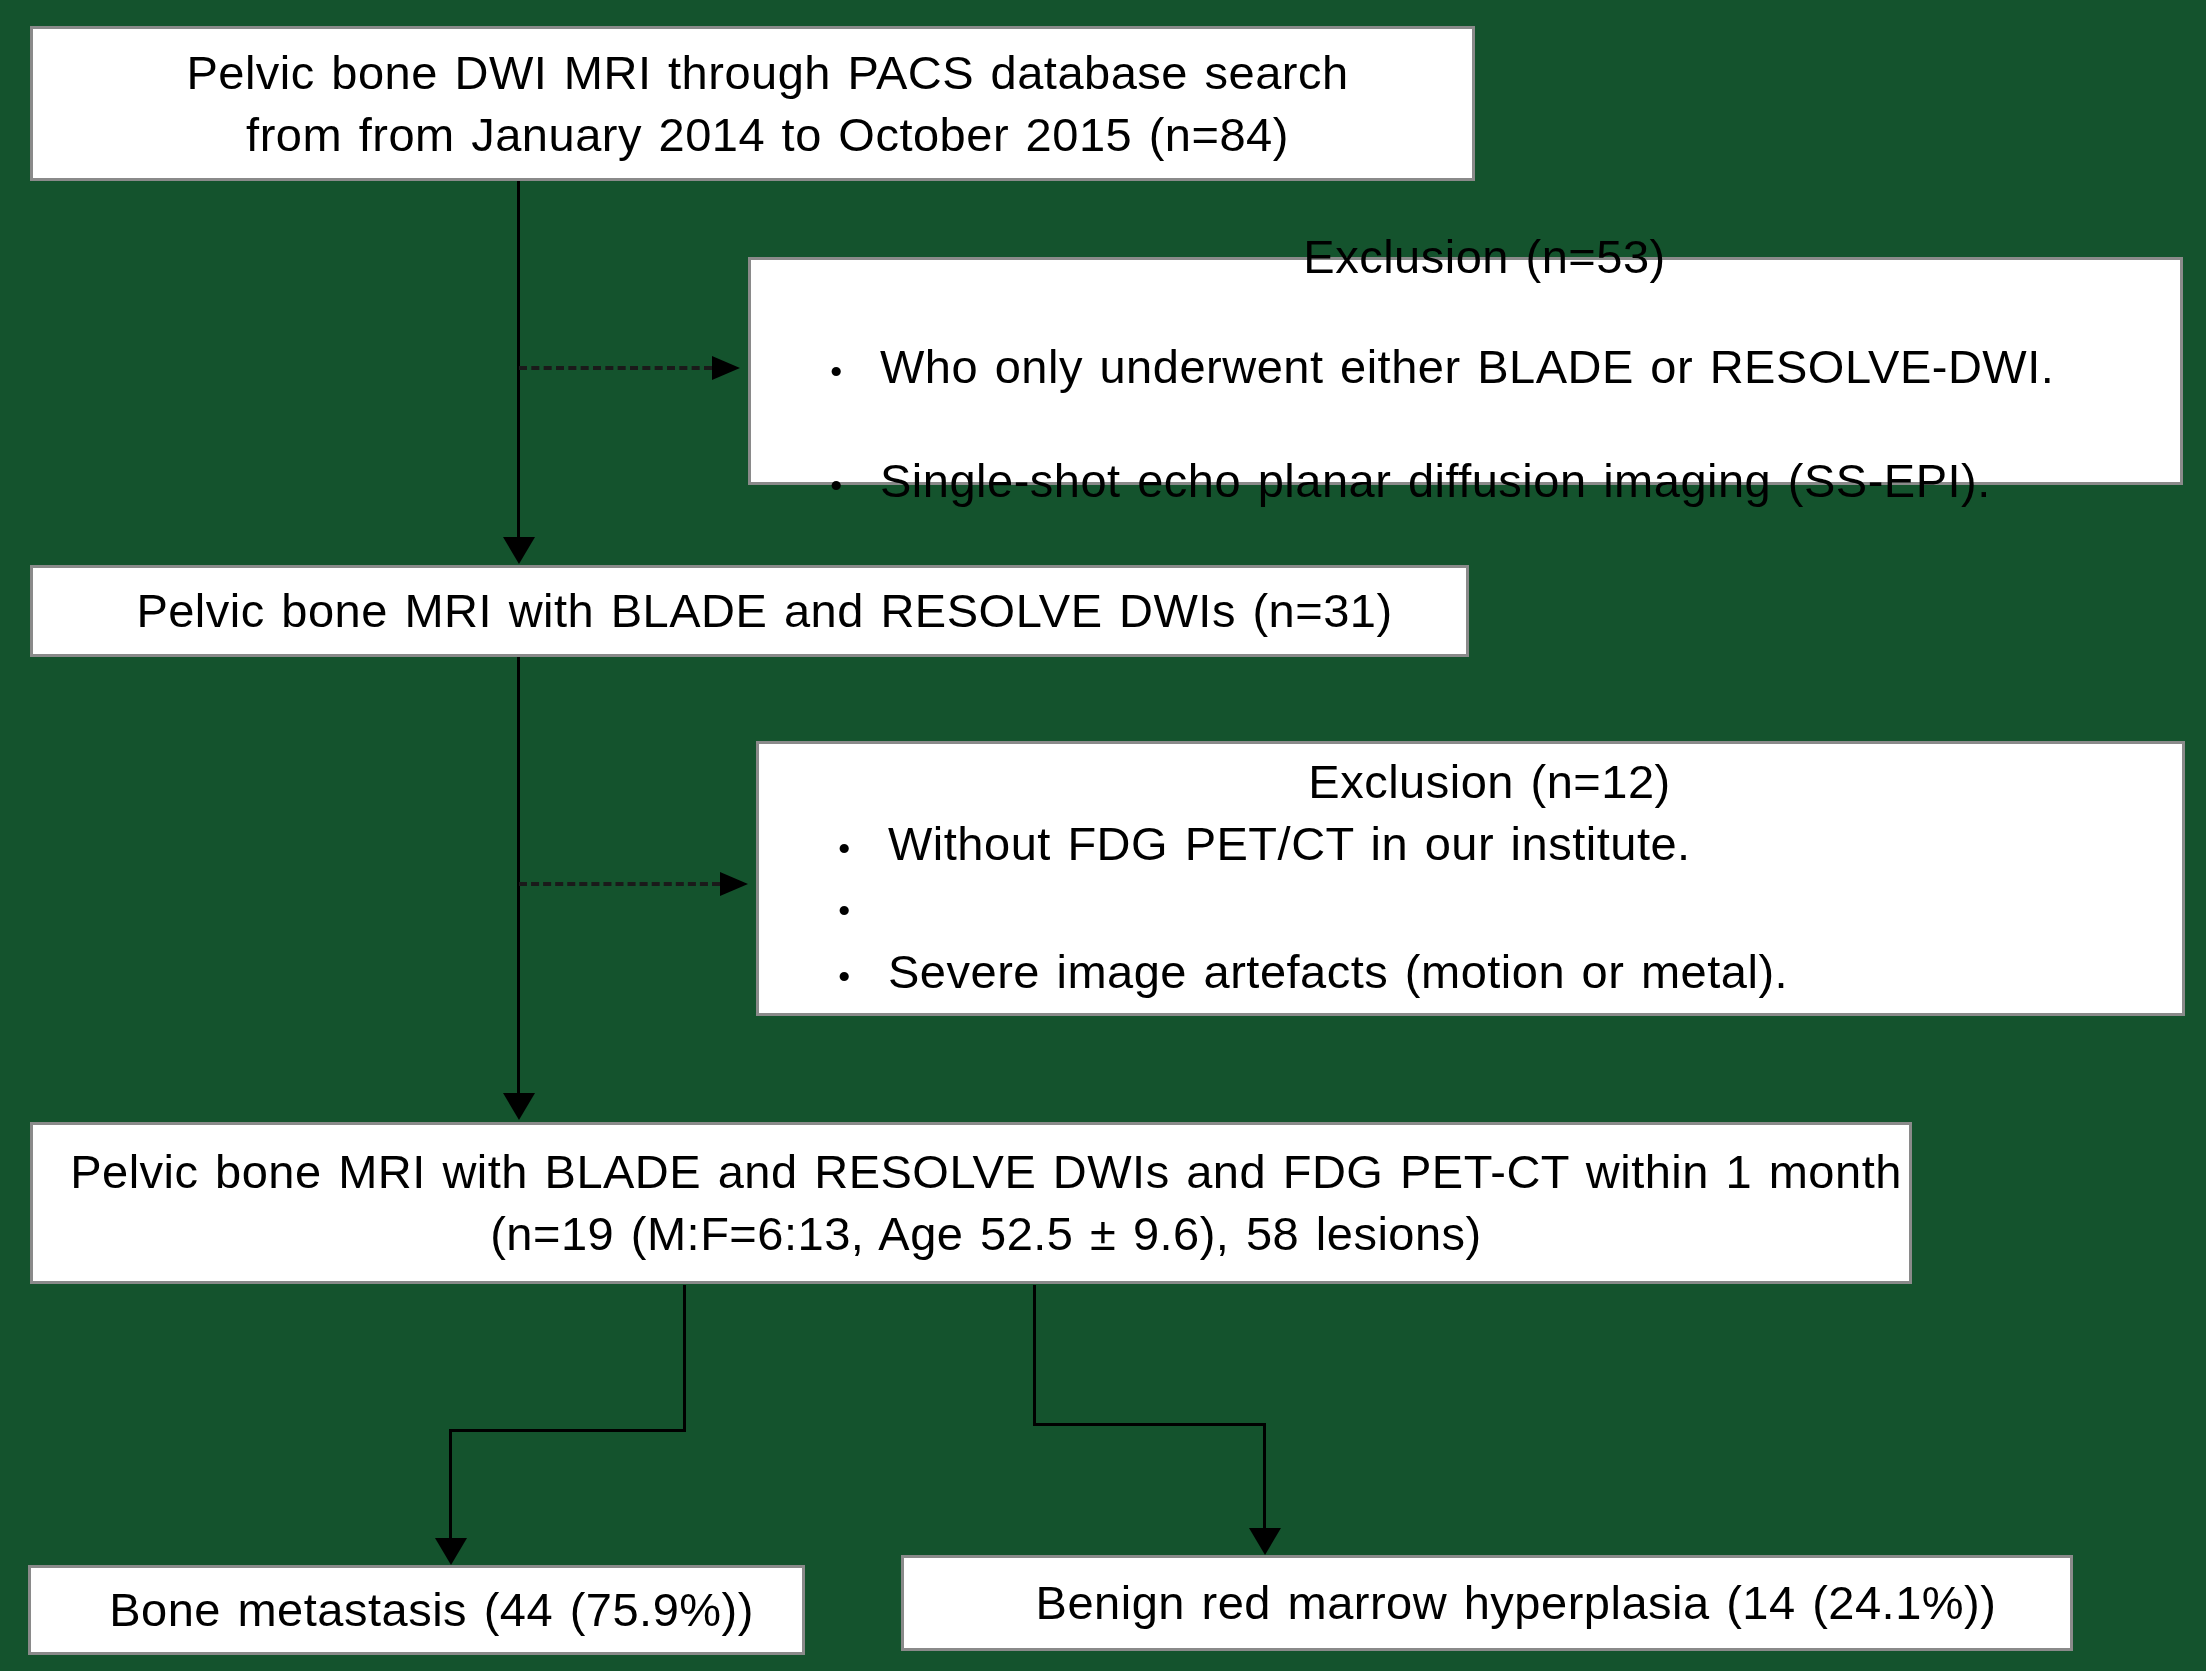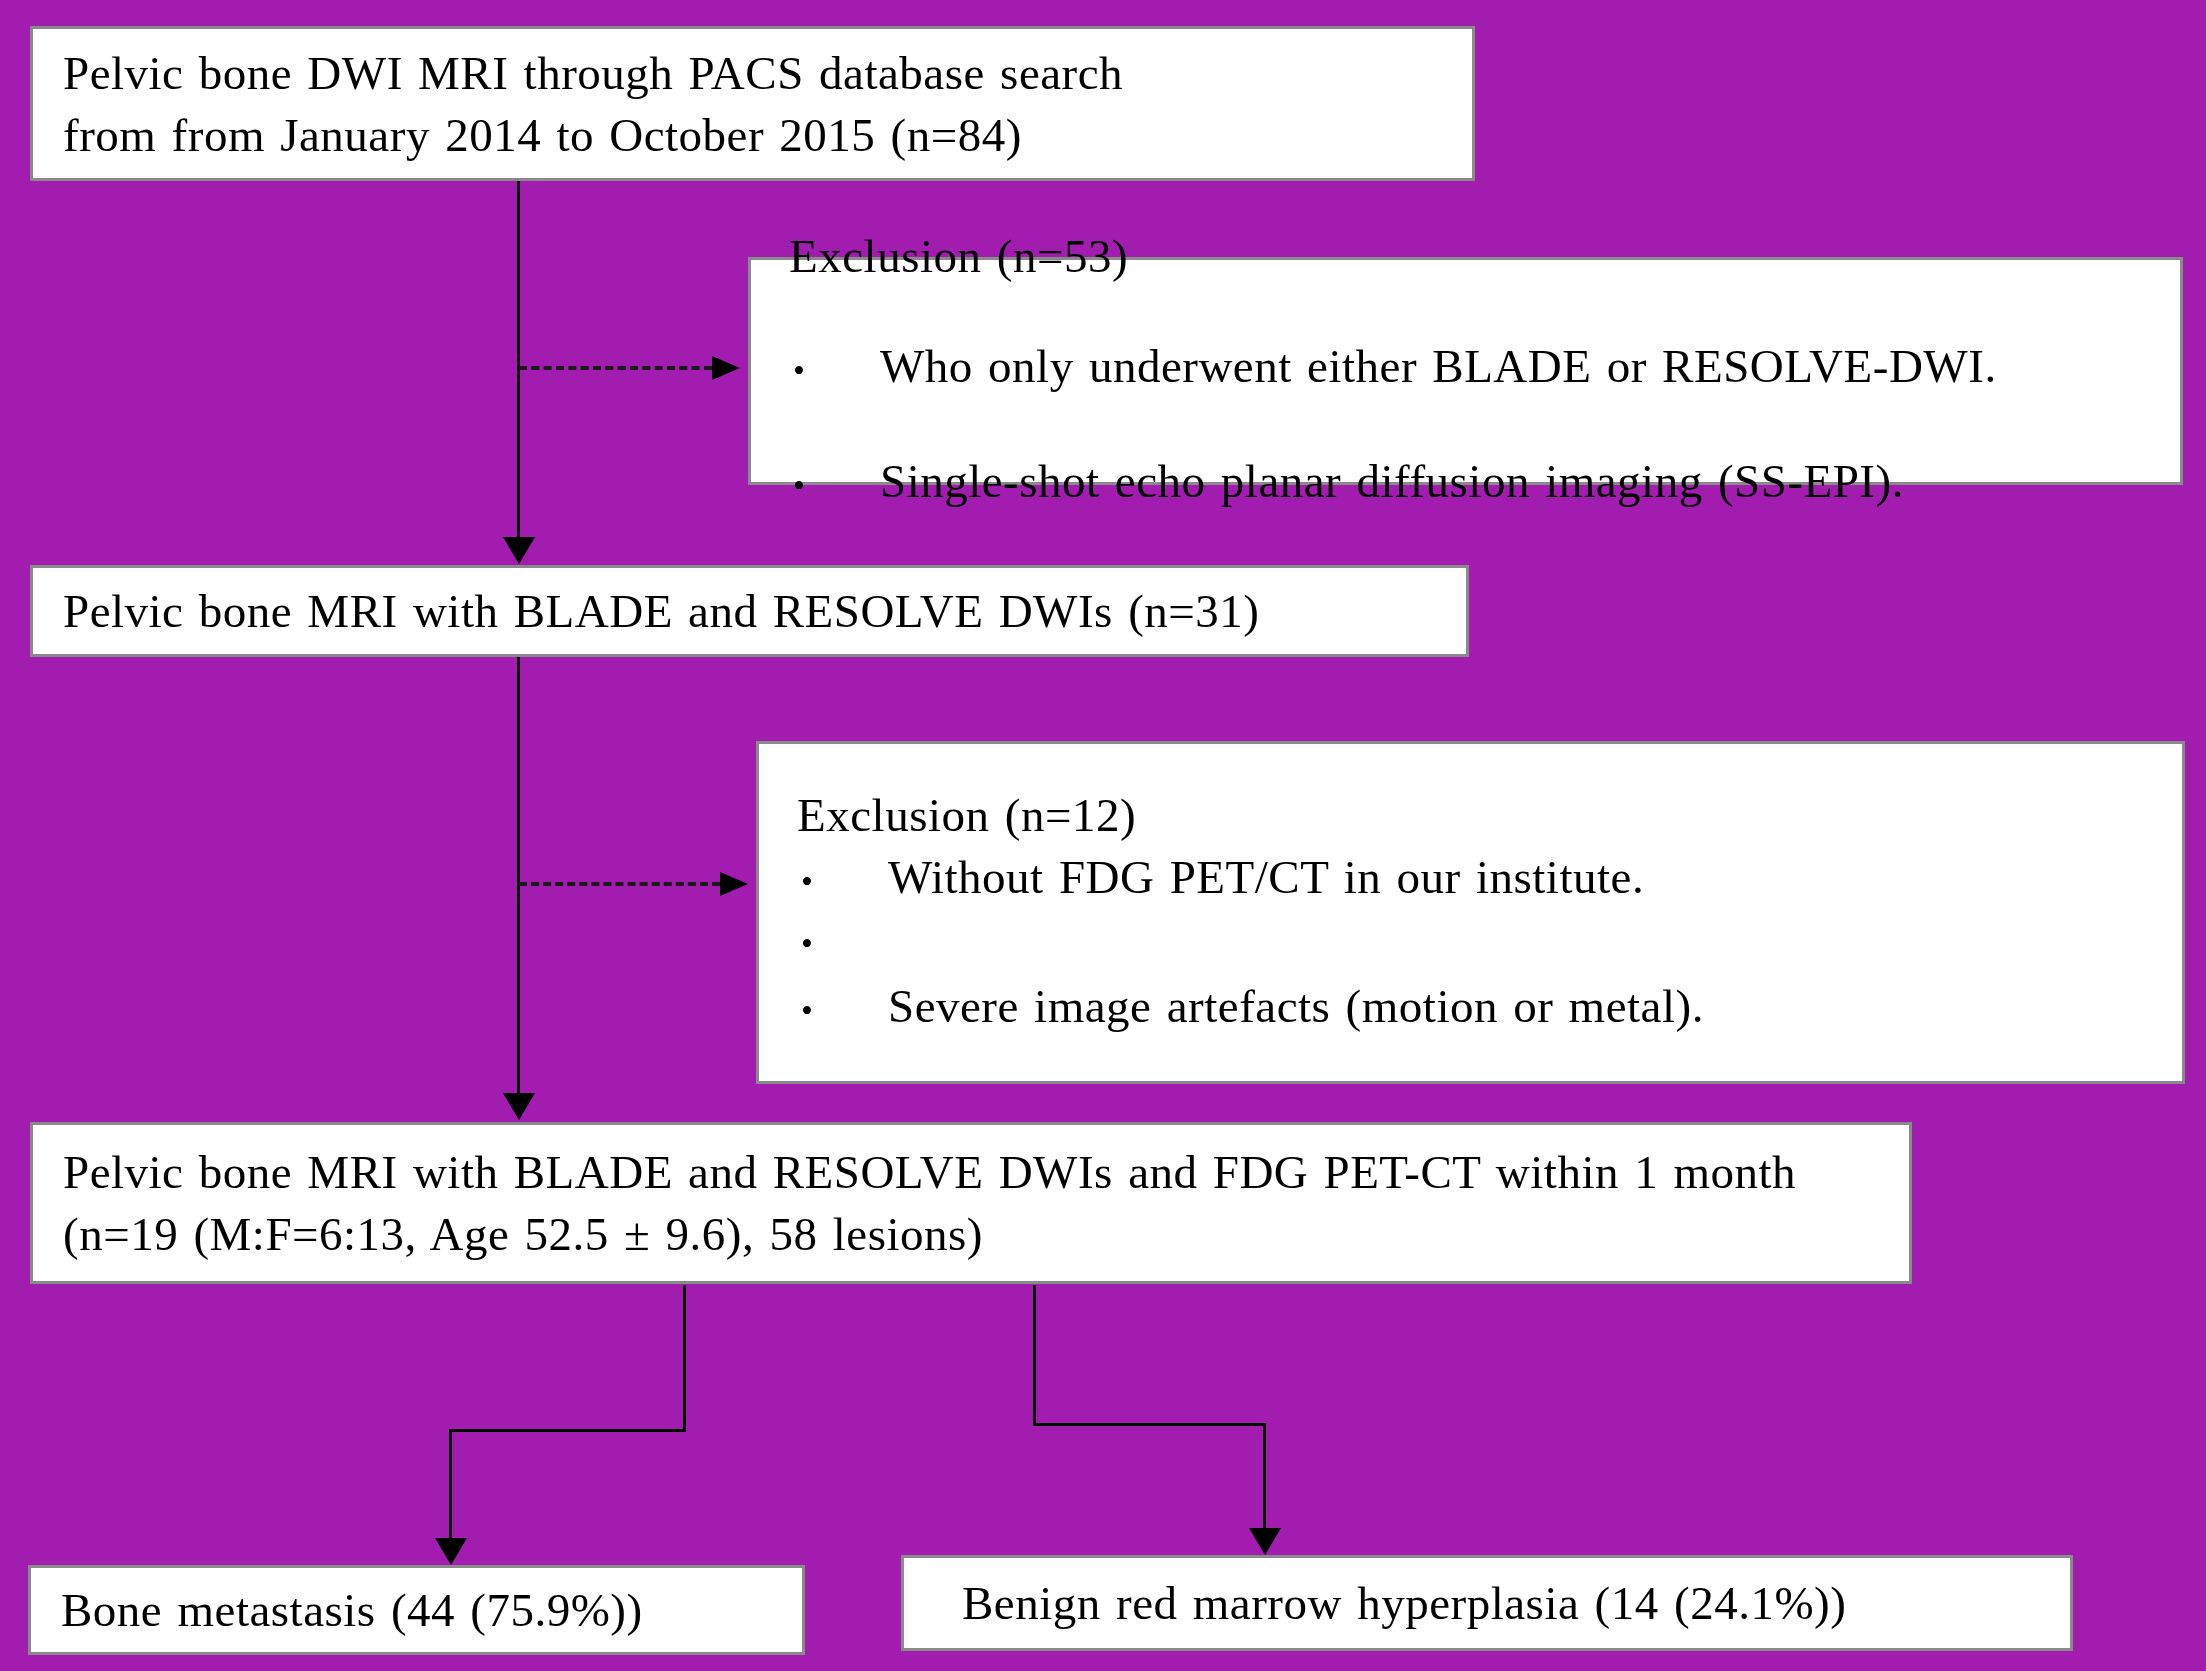--- a/index.html
+++ b/index.html
@@ -4,24 +4,25 @@
 <style>
   html, body {
     margin: 0;
     padding: 0;
     background: #ffffff;
   }
   #canvas {
     position: relative;
     width: 2207px;
     height: 1672px;
-    background: #a21caf;
-    font-family: Liberation Serif, serif;
+    background: #14532d;
+    font-family: Liberation Sans, sans-serif;
     color: #000000;
     overflow: hidden;
+    text-align: center;
   }
   .box {
     position: absolute;
     box-sizing: border-box;
     background: #ffffff;
     border: 3px solid #8a8a8a;
     display: flex;
     flex-direction: column;
     justify-content: center;
     font-size: 47px;
@@ -113,21 +114,21 @@
   <div class="box" style="left:30px; top:565px; width:1439px; height:92px;">
     <div class="line">Pelvic bone MRI with BLADE and RESOLVE DWIs (n=31)</div>
   </div>
 
   <div class="vline" style="left:517px; top:657px; height:438px;"></div>
   <div class="arrow-down" style="left:503px; top:1093px;"></div>
 
   <div class="dashline" style="left:519px; top:882px; width:201px;"></div>
   <div class="arrow-right" style="left:720px; top:872px;"></div>
 
-  <div class="box" style="left:756px; top:741px; width:1429px; height:343px;">
+  <div class="box" style="left:756px; top:741px; width:1429px; height:275px;">
     <div class="ex-title">Exclusion (n=12)</div>
     <div class="ex-row">
       <span class="ex-bullet">•</span>
       <span class="ex-text">Without FDG PET/CT in our institute.</span>
     </div>
     <div class="ex-row">
       <span class="ex-bullet">•</span>
     </div>
     <div class="ex-row">
       <span class="ex-bullet">•</span>

